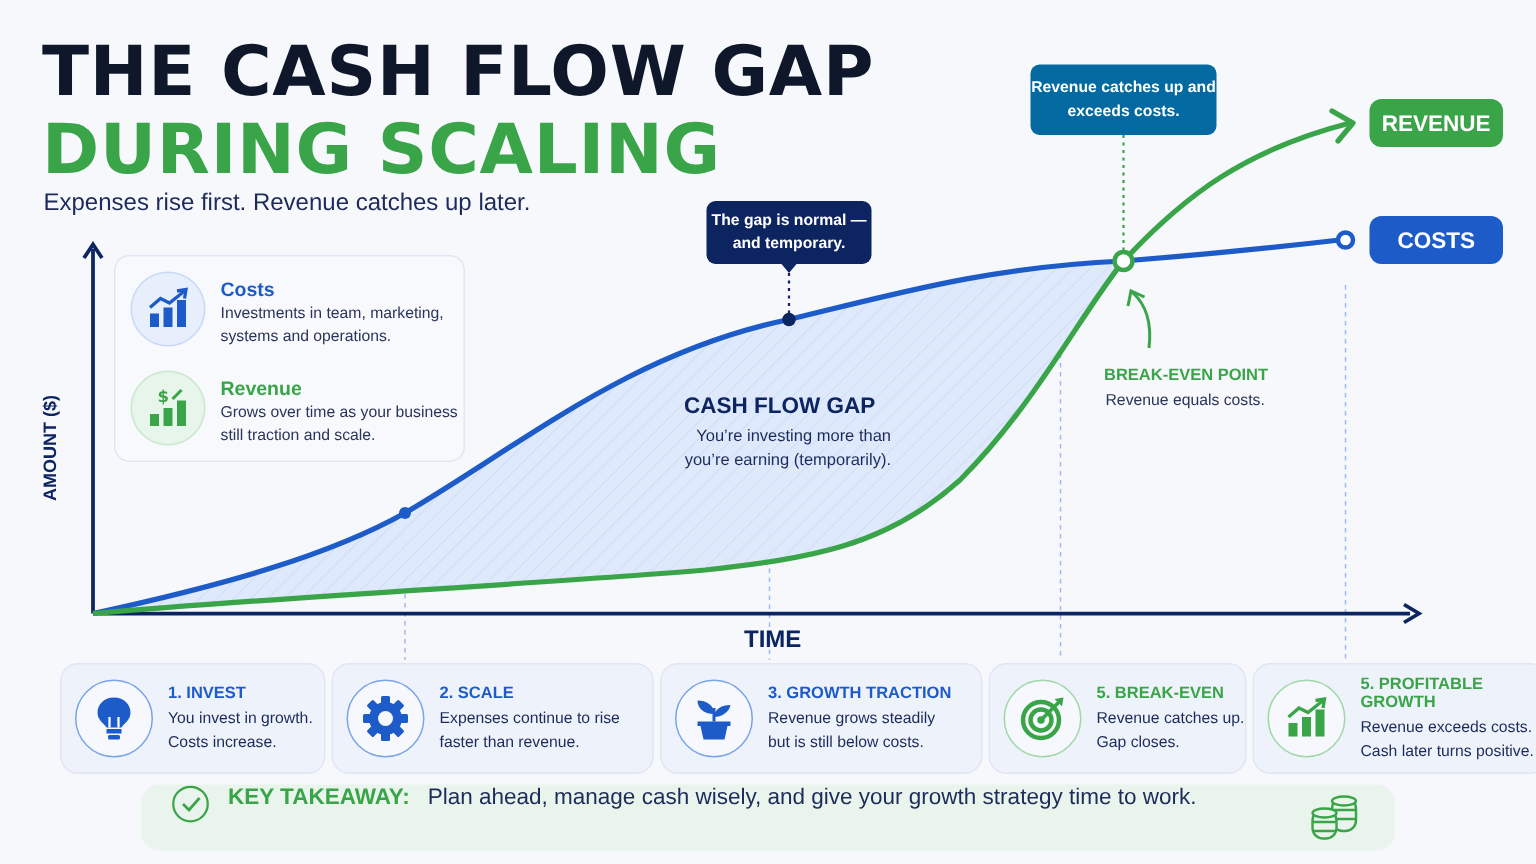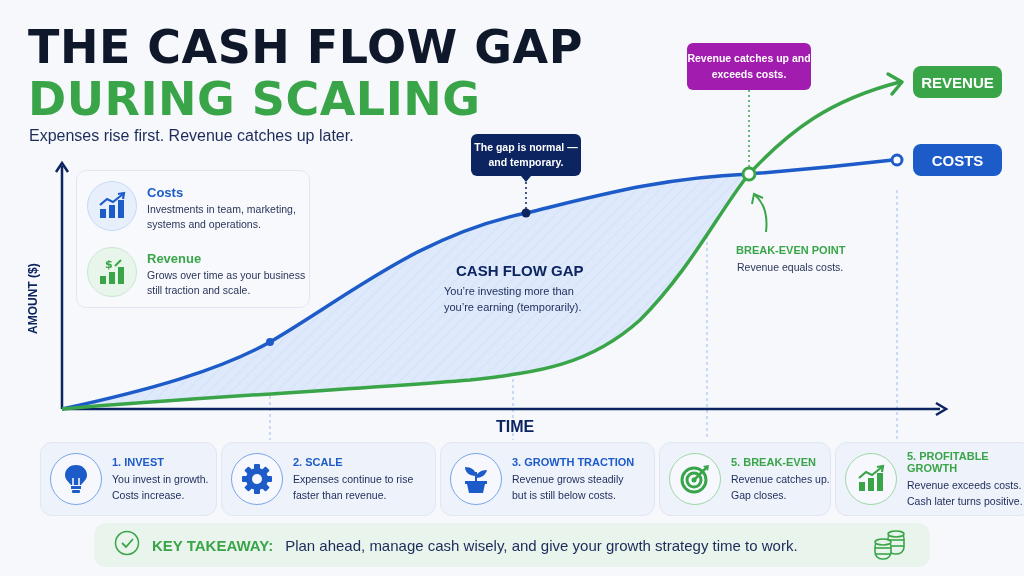--- a/index.html
+++ b/index.html
@@ -45,31 +45,31 @@
     position: absolute; left: 26px; top: 256px; transform: rotate(-90deg); transform-origin: left top;
     font-size: 12px; font-weight: 800; color: #0c2460; width: 100px; top: 334px;
   }
   .x-label {
     position: absolute; left: 496px; top: 418px; font-size: 16px; font-weight: 800; color: #0c2460;
   }
   .gap-title {
     position: absolute; left: 456px; top: 262px; font-size: 15px; font-weight: 700; color: #0c2460;
   }
   .gap-desc {
-    position: absolute; left: 450px; top: 283px; width: 150px; text-align: left;
+    position: absolute; left: 450px; top: 283px; width: 150px; text-align: right;
     font-size: 11px; color: #1c2b5a; line-height: 16px; left: 444px;
   }
   .callout-dark {
     position: absolute; left: 471px; top: 134px; width: 110px; height: 42px;
     background: #0c2460; color: #fff; border-radius: 6px;
     font-size: 10.5px; font-weight: 600; text-align: center; line-height: 15px; padding-top: 6px;
   }
   .callout-green {
     position: absolute; left: 687px; top: 43px; width: 124px; height: 47px;
-    background: #a21caf; color: #fff; border-radius: 6px;
+    background: #0369a1; color: #fff; border-radius: 6px;
     font-size: 10.5px; font-weight: 600; text-align: center; line-height: 16px; padding-top: 7px;
   }
   .pill {
     position: absolute; height: 32px; border-radius: 8px; color: #fff;
     font-size: 15px; font-weight: 800; display: flex; align-items: center; justify-content: center;
   }
   .pill.revenue { left: 913px; top: 66px; width: 89px; background: #39a548; }
   .pill.costs { left: 913px; top: 144px; width: 89px; background: #1d5bc9; }
   .be-title { position: absolute; left: 736px; top: 244px; font-size: 11px; font-weight: 800; color: #39a548; }
   .be-desc { position: absolute; left: 737px; top: 261px; font-size: 10.5px; color: #2b355a; }
@@ -87,21 +87,21 @@
   }
   .step-icon.blue { border: 1.5px solid #7aa5ea; }
   .step-icon.green { border: 1.5px solid #9fd8a6; }
   .step-text { margin-left: 10px; }
   .step-title { font-size: 11px; font-weight: 800; }
   .step-title.blue { color: #1d5bc9; }
   .step-title.green { color: #39a548; }
   .step-desc { font-size: 10.5px; color: #1c2b5a; line-height: 16px; margin-top: 3px; }
   .takeaway {
     position: absolute; left: 94px; top: 523px; width: 836px; height: 44px;
-    background: #e9f4ec; border-radius: 12px; display: flex; align-items: center;
+    background: #e9f4ec; border-radius: 12px; display: flex; 
   }
   .takeaway-check { margin-left: 20px; }
   .takeaway-label { margin-left: 12px; font-size: 15px; font-weight: 800; color: #39a548; }
   .takeaway-text { margin-left: 12px; font-size: 15px; color: #1c2b5a; }
   .takeaway-coins { position: absolute; right: 22px; top: 6px; }
 </style>
 </head>
 <body>
 
 <div class="title1">THE CASH FLOW GAP</div>

